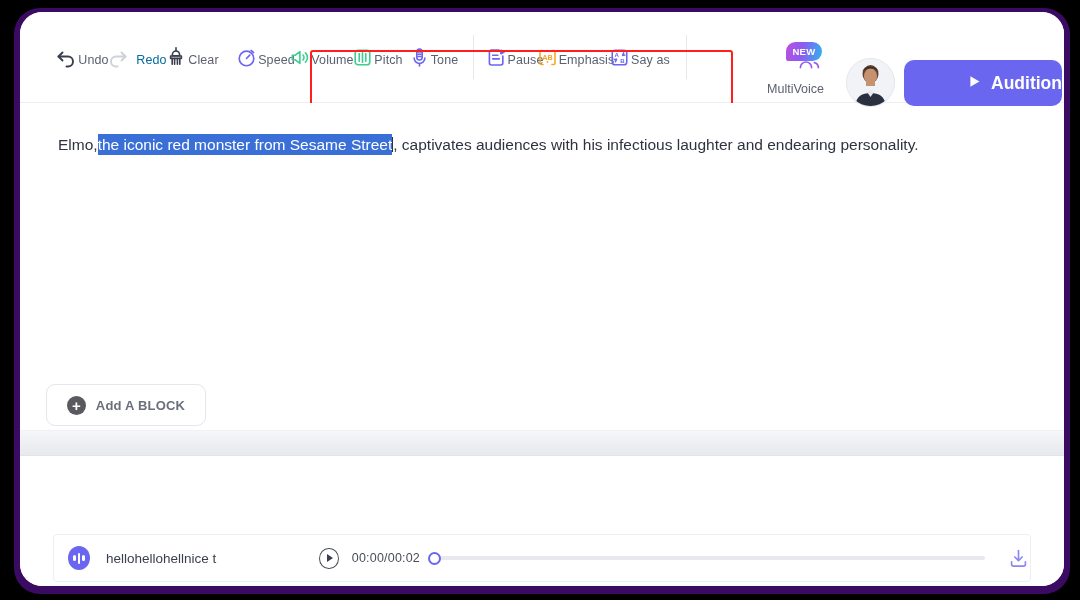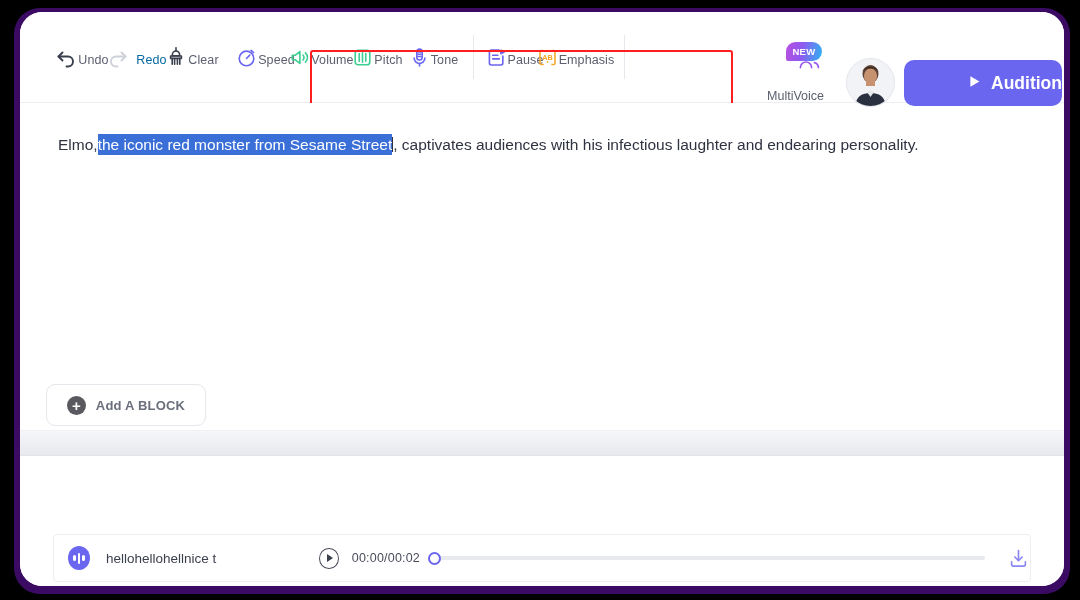--- a/index.html
+++ b/index.html
@@ -80,21 +80,21 @@
     cursor:pointer;
   }
   .mv-badge {
     position: absolute; left: 24px; top: -6px;
     width: 36px; height: 19px;
     background: linear-gradient(100deg,#b94fe0 0%,#8e5bf0 45%,#2db4f0 100%);
     border-radius: 10px 10px 10px 3px;
     display:flex; align-items:center; justify-content:center;
     font-size: 9.5px; font-weight: 700; color:#fff; letter-spacing:.3px;
   }
-  .mv-label { margin-top: 11px; font-size: 12.5px; color:#5b5f6e; }
+  .mv-label { margin-top: 4px; font-size: 12.5px; color:#5b5f6e; }
   .avatar {
     position:absolute; left:826px; top:46px;
     width:49px; height:49px; border-radius:50%;
     background:#eceef3; border:1px solid #e3e5ec;
     overflow:hidden;
   }
   .audition-btn {
     position:absolute; left:884px; top:48px;
     width:158px; height:46px;
     background:#6a66f0; border-radius:10px;
@@ -302,20 +302,32 @@
             <svg width="23" height="23" viewBox="0 0 24 24" fill="none" stroke="#f5a623" stroke-width="1.6" stroke-linecap="round" stroke-linejoin="round">
               <path d="M7.4 4.6H5.6a1.4 1.4 0 0 0-1.4 1.4v12a1.4 1.4 0 0 0 1.4 1.4h1.8"></path>
               <path d="M16.6 4.6h1.8a1.4 1.4 0 0 1 1.4 1.4v12a1.4 1.4 0 0 1-1.4 1.4h-1.8"></path>
               <text x="12" y="14.2" font-size="7.6" font-family="Liberation Sans, sans-serif" font-weight="700" fill="#f5a623" stroke="none" text-anchor="middle">AB</text>
               <circle cx="12" cy="16.6" r=".9" fill="#f5a623" stroke="none"></circle>
             </svg>
           </span>
           <span class="lb">Emphasis</span>
         </div>
 
+        <div class="tool" style="width:62px">
+          <span class="ic">
+            <svg width="23" height="23" viewBox="0 0 24 24" fill="none" stroke="#6a66f0" stroke-width="1.6" stroke-linecap="round" stroke-linejoin="round">
+              <rect x="4.4" y="4.4" width="15.2" height="15.2" rx="3"></rect>
+              <text x="9" y="11.4" font-size="6.4" font-family="Liberation Sans, sans-serif" font-weight="700" fill="#6a66f0" stroke="none" text-anchor="middle">A</text>
+              <text x="15.2" y="17.6" font-size="6.4" font-family="Liberation Sans, sans-serif" font-weight="700" fill="#6a66f0" stroke="none" text-anchor="middle">B</text>
+              <path d="M16.4 7.2l-1.2 2.6 2.4-.4"></path>
+              <path d="M7.8 16.4l1.2-2.6-2.4.4"></path>
+            </svg>
+          </span>
+          <span class="lb">Say as</span>
+        </div>
 
       </div>
 
       <div class="vdiv" style="margin-left:16px"></div>
     </div>
 
     <div class="redbox"></div>
 
     <div class="multivoice">
       <span class="mv-badge">NEW</span>

